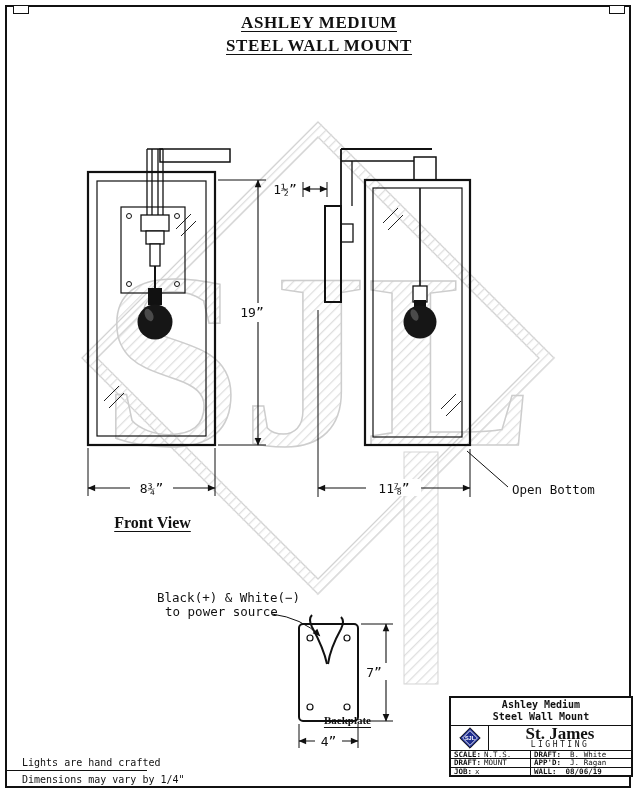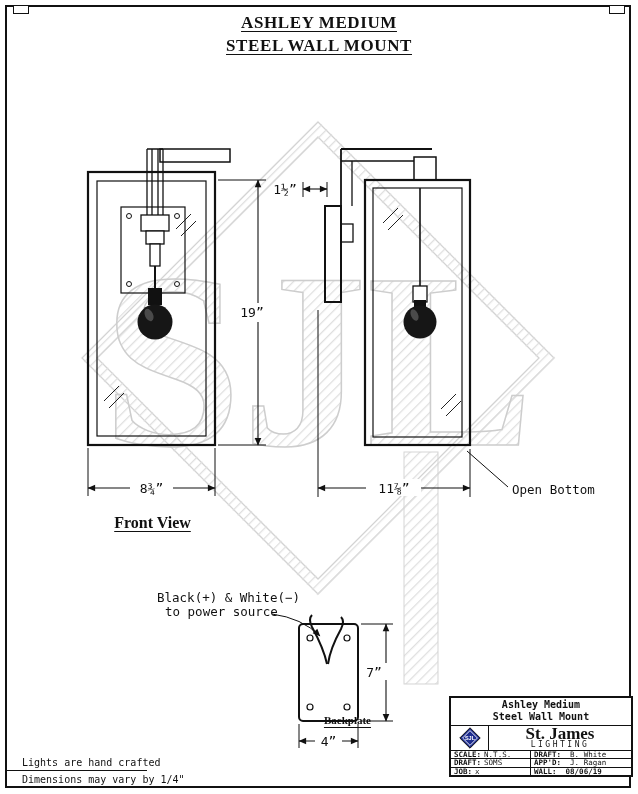--- a/index.html
+++ b/index.html
@@ -245,21 +245,21 @@
         <span>N.T.S.</span>
       </div>
       <div class="tb-cell-r">
         <span class="tb-lab">DRAFT:</span>
         <span>B. White</span>
       </div>
     </div>
     <div class="tb-row">
       <div class="tb-cell-l">
         <span class="tb-lab">DRAFT:</span>
-        <span>SOMS</span>
+        <span>MOUNT</span>
       </div>
       <div class="tb-cell-r">
         <span class="tb-lab">APP'D:</span>
         <span>J. Ragan</span>
       </div>
     </div>
     <div class="tb-row">
       <div class="tb-cell-l">
         <span class="tb-lab">JOB:</span>
         <span>x</span>

